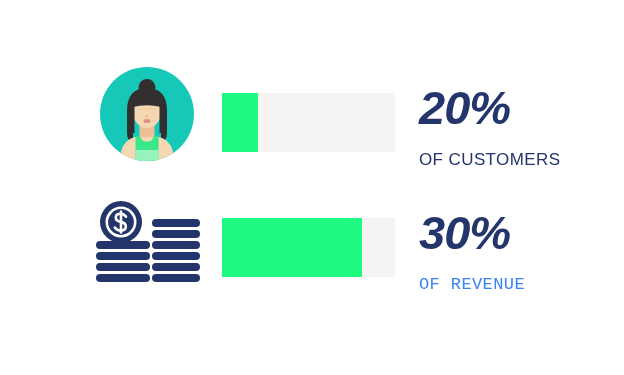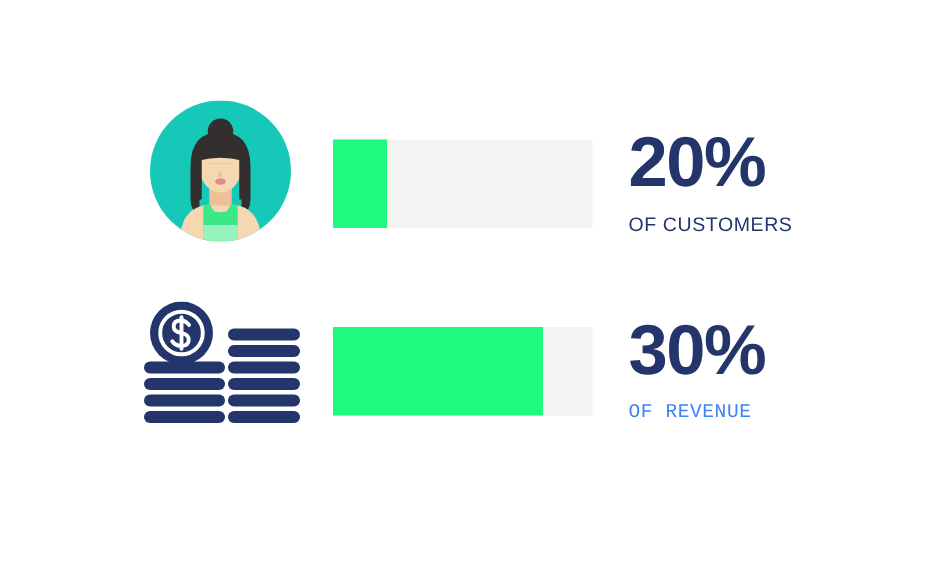--- a/index.html
+++ b/index.html
@@ -87,29 +87,30 @@
   }
   .pct {
     font-family: "Liberation Sans", sans-serif;
     font-size: 47px;
     font-weight: bold;
     color: #23356b;
     letter-spacing: -1px;
     line-height: 52px;
     margin: 0;
     white-space: nowrap;
+    font-style: italic;
   }
   .sub {
     font-family: "Liberation Sans", sans-serif;
-    font-size: 13px;
+    font-size: 17px;
     font-weight: normal;
     color: #23356b;
     letter-spacing: 0.4px;
     line-height: 20px;
-    margin: 6px 0 0 0;
+    margin: 16px 0 0 0;
     white-space: nowrap;
   }
 </style>
 </head>
 <body>
 
 <div id="infographic">
 
   <div class="stat-row" id="row-customers">
 

